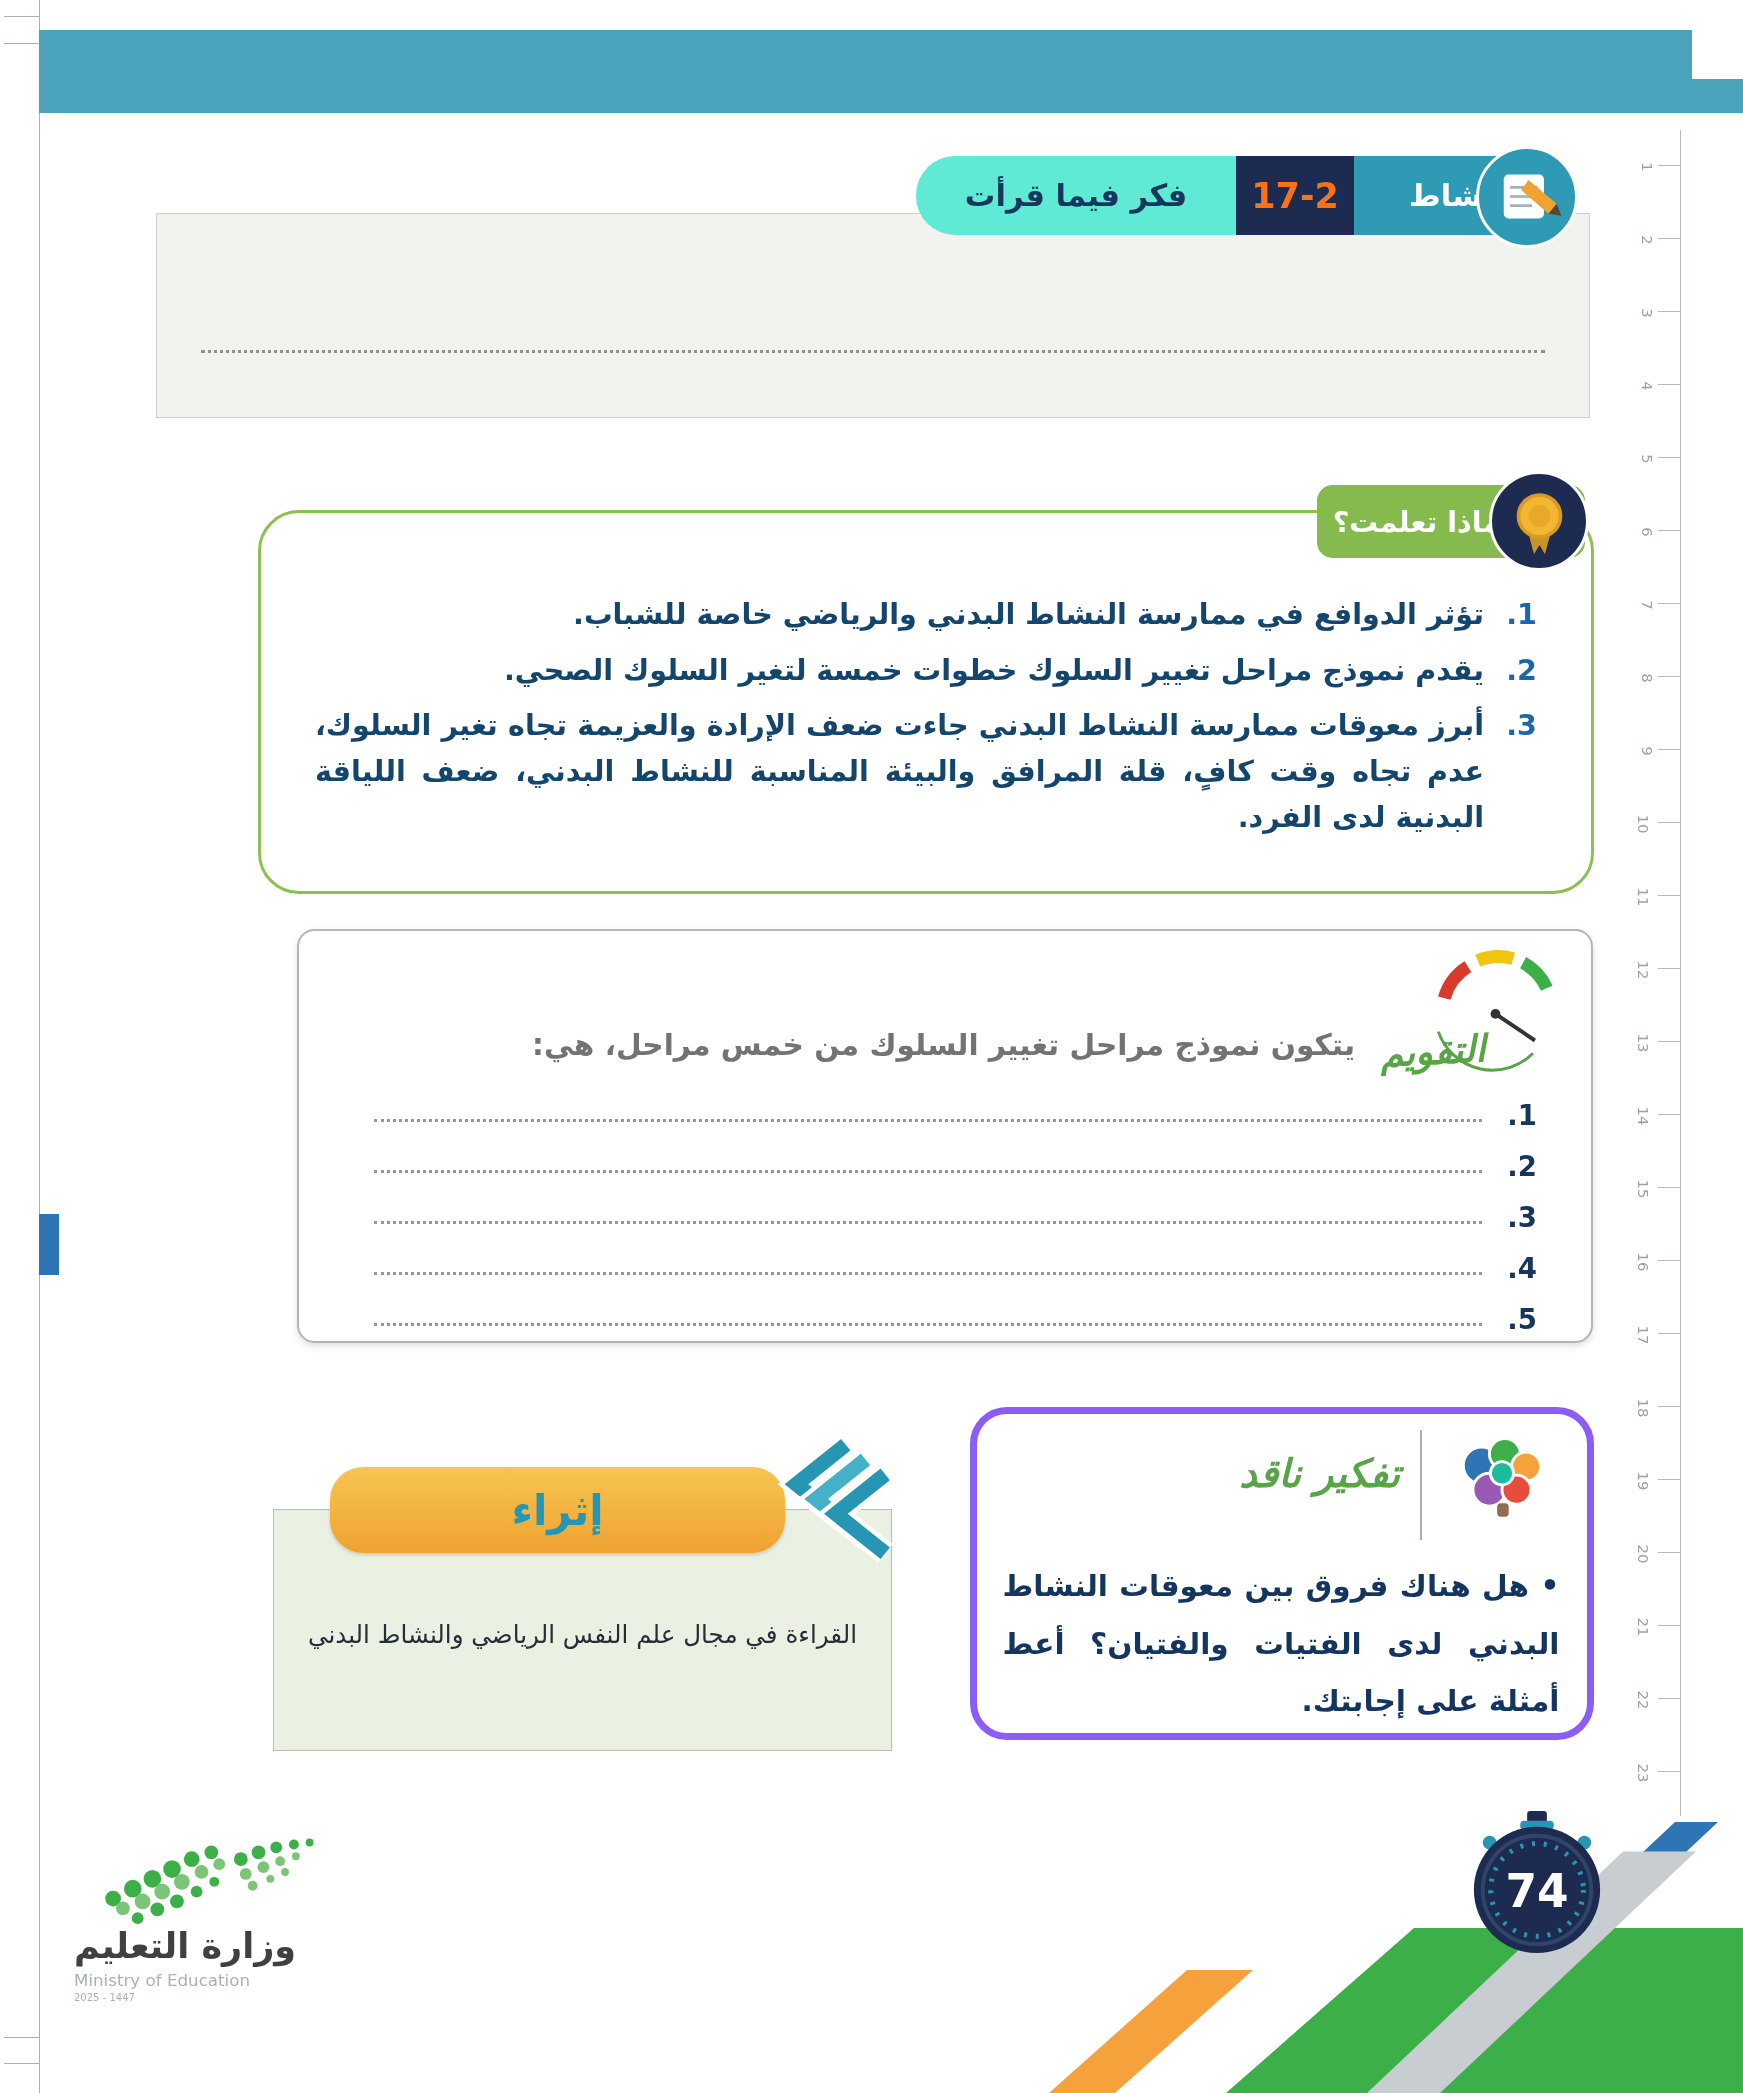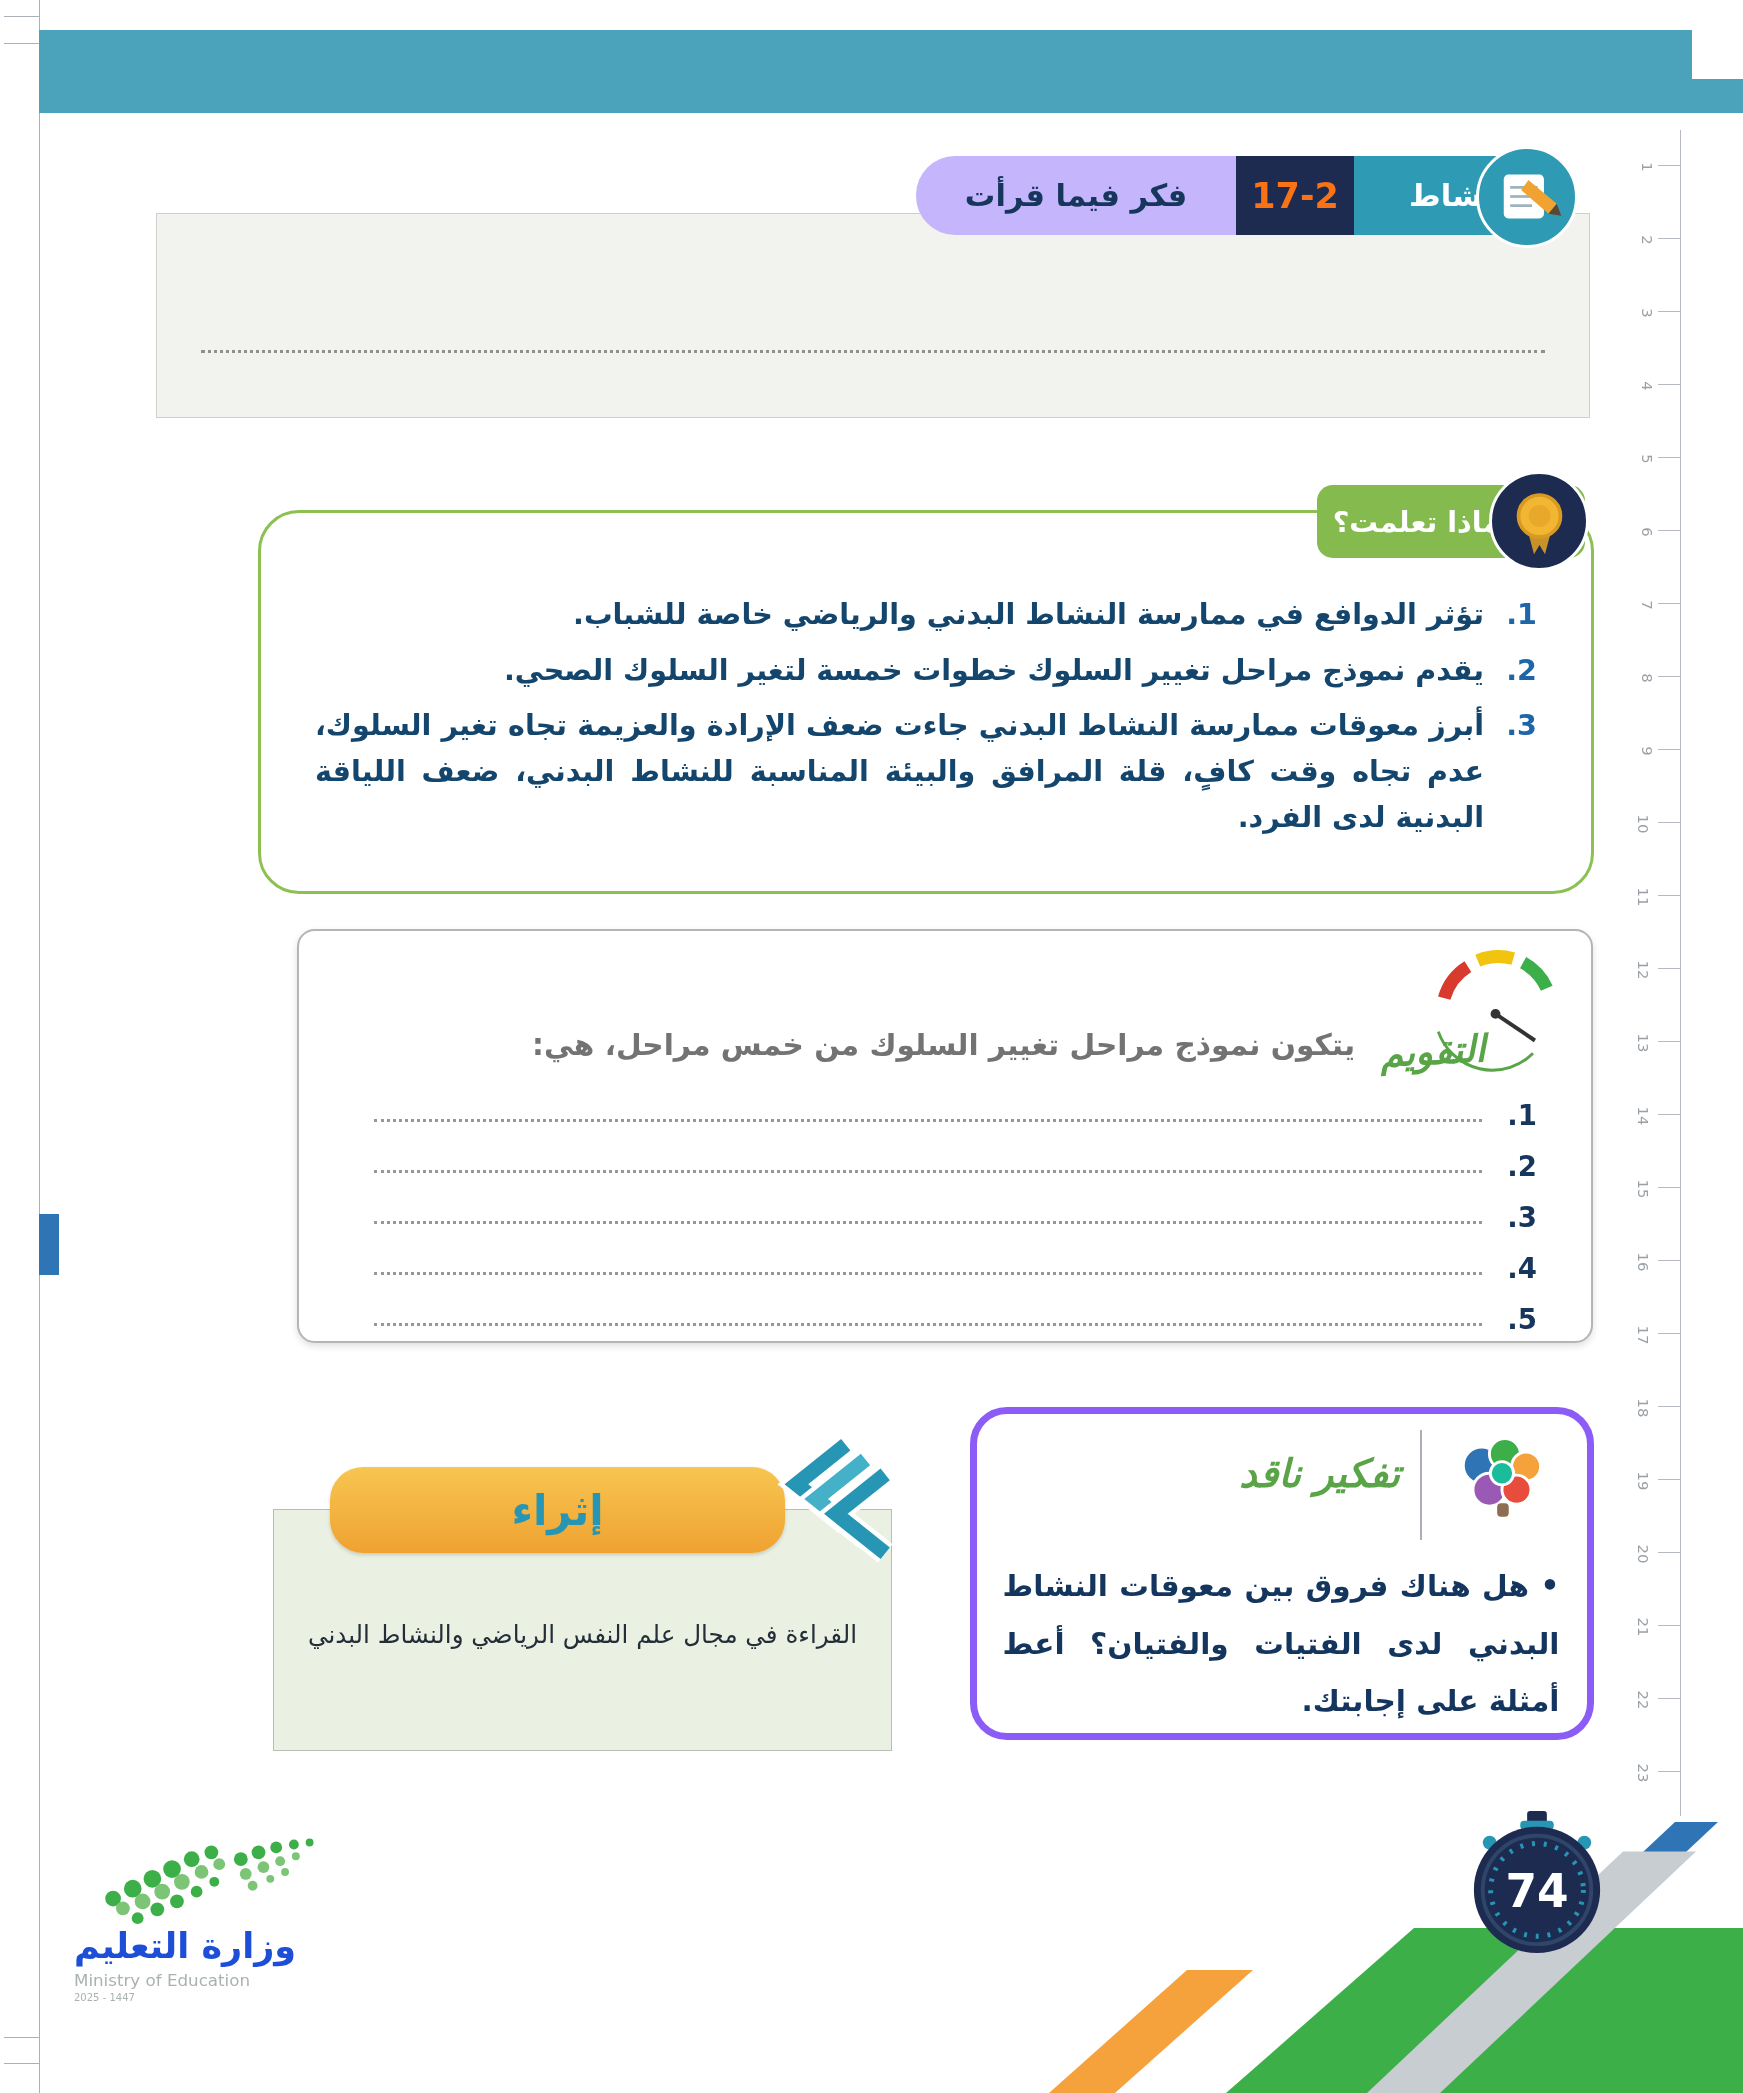--- a/index.html
+++ b/index.html
@@ -17,21 +17,21 @@
   .topbar-notch{left:1692px;top:29.6px;width:51px;height:49px;background:#fff;}
 
   
   .ruler{left:1625px;top:130px;width:55px;height:1686px;border-left:0;border-right:1px solid #b4bac0;}
   .r-item{position:relative;height:73px;}
   .r-tick{position:absolute;right:0;top:35px;width:21.7px;height:1px;background:#b4bac0;}
   .r-num{position:absolute;right:27.6px;top:50%;transform:translateY(-50%) rotate(90deg);
          font-size:14.8px;color:#9aa0a6;}
 
   
-  .act-title{left:916px;top:156px;width:320px;height:79px;background:#c4b5fd;border-radius:39px 0 0 39px;
+  .act-title{left:916px;top:156px;width:320px;height:79px;background:#5eead4;border-radius:39px 0 0 39px;
              display:flex;align-items:center;justify-content:center;color:#17365c;font-weight:bold;font-size:30.5px;z-index:3;}
   .act-num{left:1236px;top:156px;width:118px;height:79px;background:#1d2b50;display:flex;align-items:center;
            justify-content:center;color:#f97316;font-weight:bold;font-size:35px;z-index:3;direction:ltr;}
   .act-label{left:1352px;top:156px;width:187px;height:79px;background:#2e9ab4;border-radius:0 19.7px 19.7px 0;
              display:flex;align-items:center;color:#fff;font-weight:bold;font-size:30.5px;
              padding-left:0;justify-content:flex-end;z-index:2;}
   .act-label span{margin-left:57px;}
   .act-icon{left:1476px;top:146px;width:102px;height:102px;border-radius:50%;background:#2e9ab4;
             border:3.9px solid #fff;box-sizing:border-box;z-index:4;}
 
@@ -87,21 +87,21 @@
   .footer{left:985px;top:1822px;width:759px;height:271px;overflow:hidden;z-index:1;}
   .f-shape{position:absolute;left:0;top:0;width:759px;height:271px;}
   .f-green{background:#3daf49;clip-path:polygon(429px 106px,759px 106px,759px 271px,241px 271px);}
   .f-gray{background:#c8cdd2;clip-path:polygon(638px 29.6px,711px 29.6px,455px 271px,382px 271px);}
   .f-blue{background:#2f74b5;clip-path:polygon(690px 0px,733px 0px,512px 207px,469px 207px);}
   .f-orange{background:#f6a23c;clip-path:polygon(202px 148px,268px 148px,130px 271px,64px 271px);}
   .stopwatch{left:1465px;top:1809px;width:144px;height:148px;z-index:6;}
 
   
   .ministry{left:74px;top:1815px;width:305px;}
-  .m-ar{color:#1d4ed8;font-size:35px;font-weight:bold;text-align:left;direction:rtl;margin-top:-5.9px;}
+  .m-ar{color:#404040;font-size:35px;font-weight:bold;text-align:left;direction:rtl;margin-top:-5.9px;}
   .m-en{color:#a9b3ad;font-size:16.7px;text-align:left;direction:ltr;margin-top:3.9px;}
   .m-yr{color:#a9b3ad;font-size:10px;text-align:left;direction:ltr;margin-top:2px;}
 </style>
 </head>
 <body>
 
 <div class="abs left-rule"></div>
 <div class="abs crop" style="left:3.9px;top:15.8px;width:35px;height:1px;"></div>
 <div class="abs crop" style="left:3.9px;top:43px;width:35px;height:1px;"></div>
 <div class="abs crop" style="left:3.9px;top:2037px;width:35px;height:1px;"></div>

